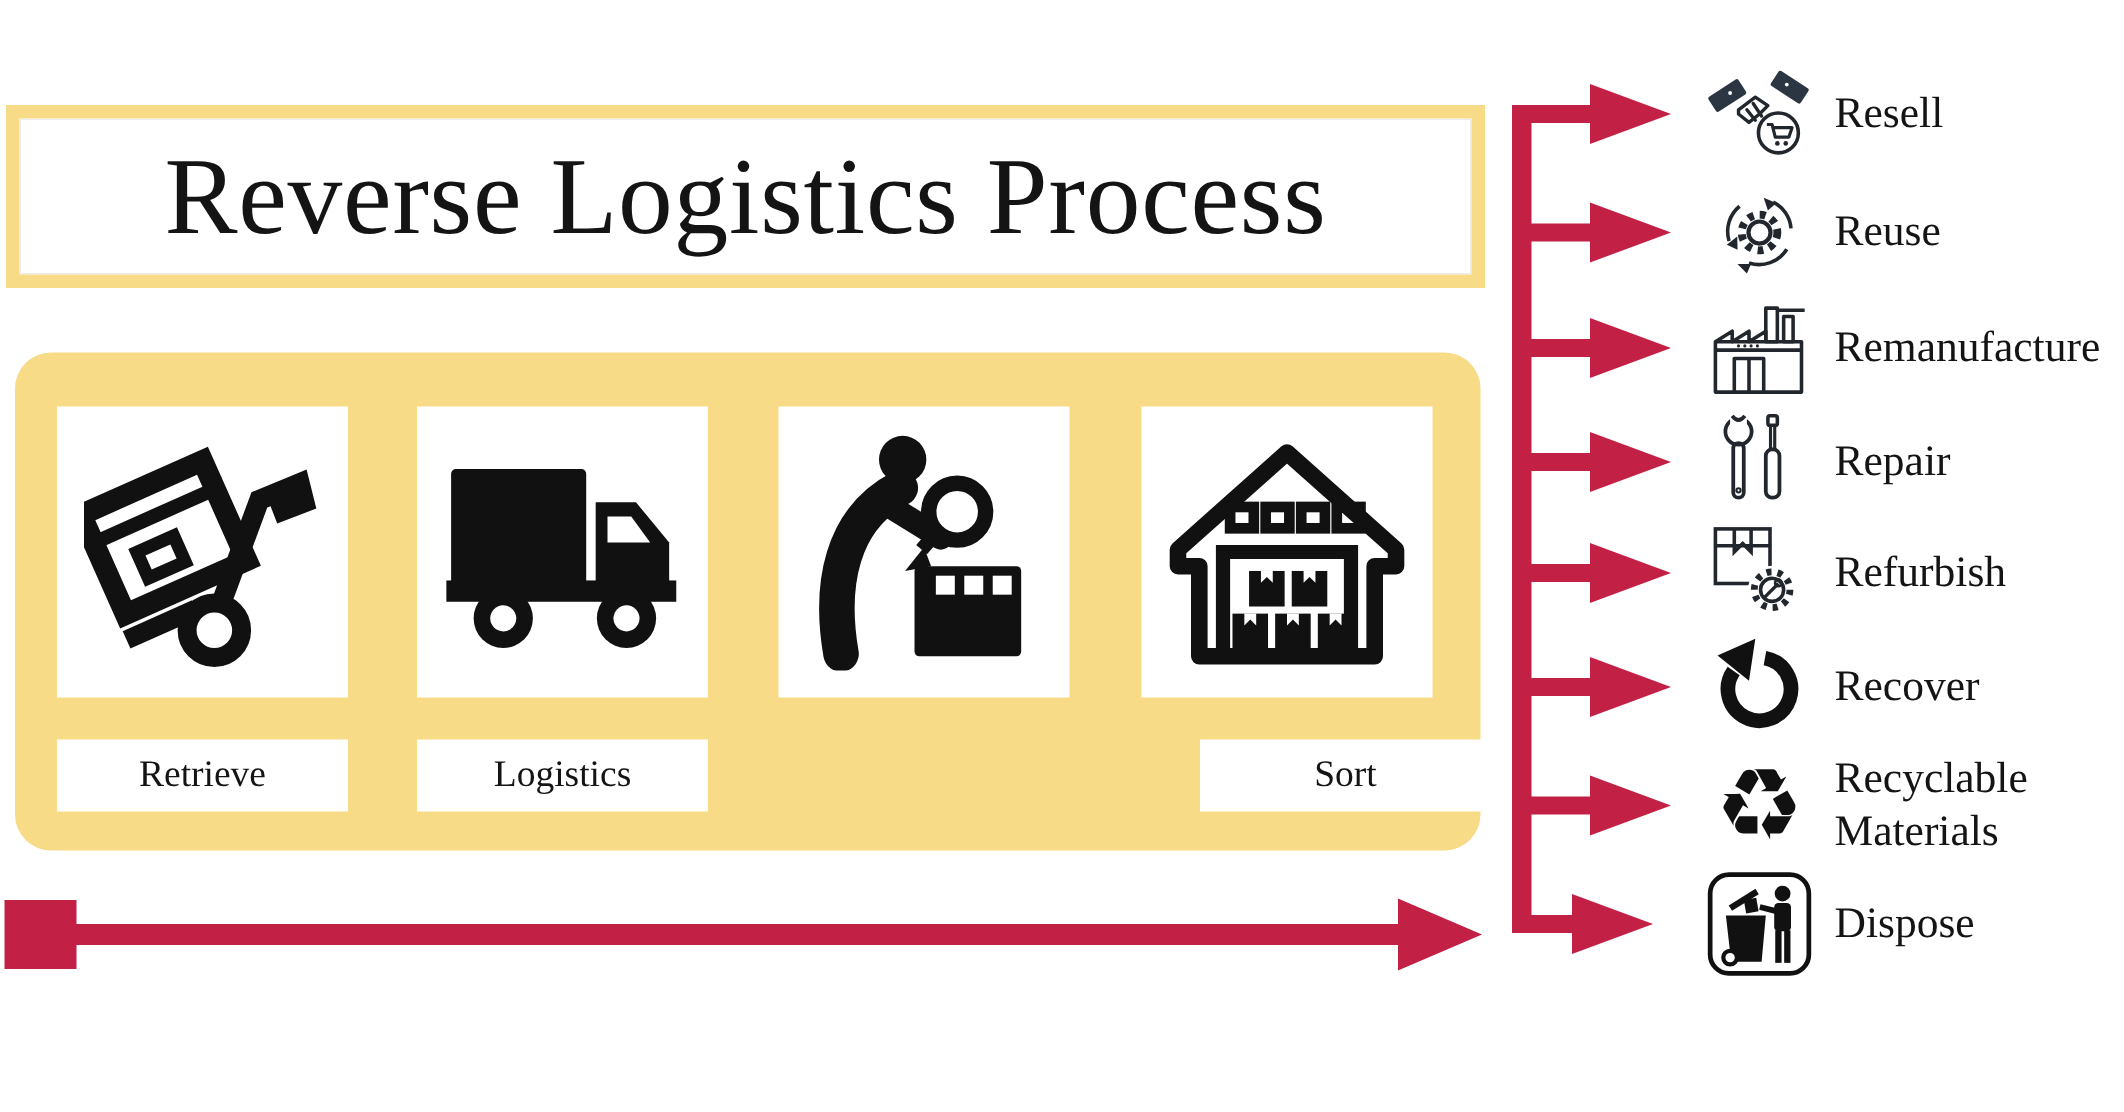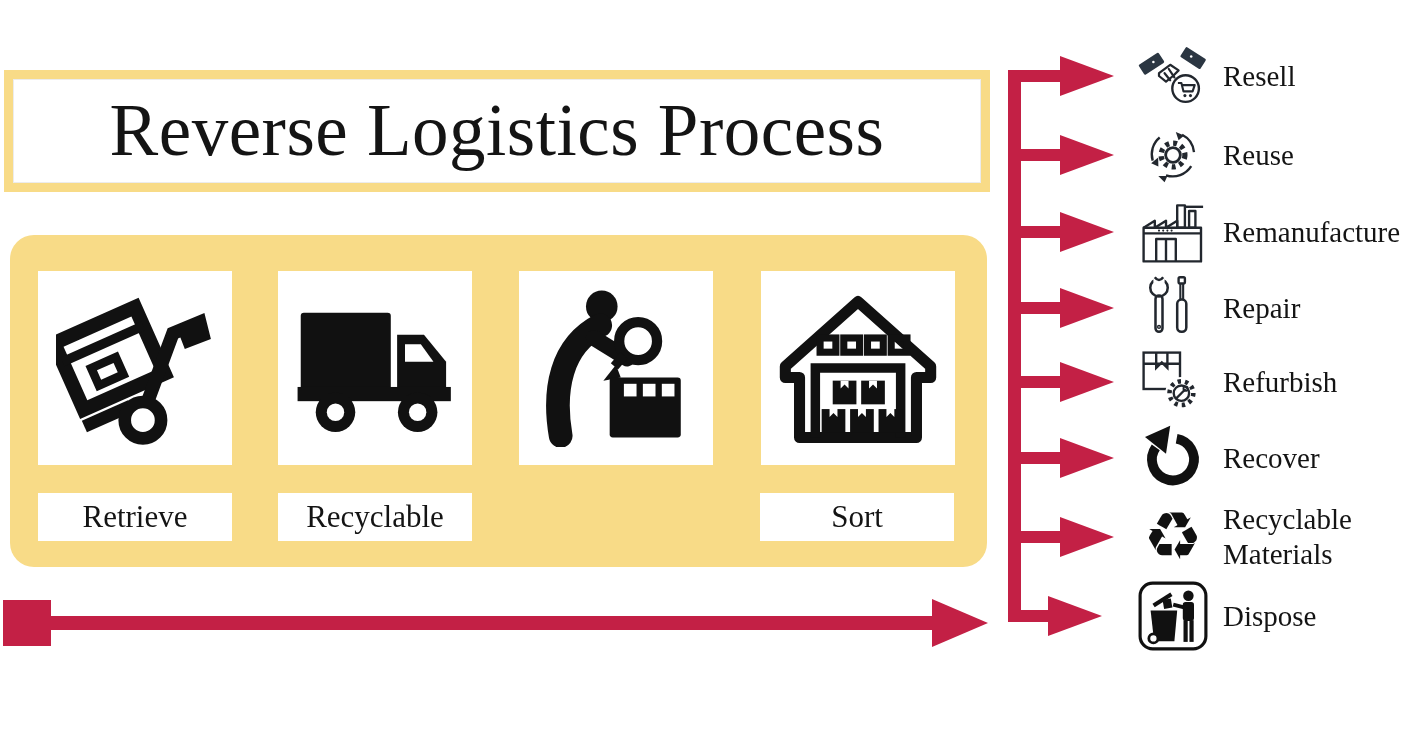--- a/index.html
+++ b/index.html
@@ -11,21 +11,21 @@
              border:9px solid #F8DB87;background:#fff;box-shadow:inset 0 0 0 1px #ececec;
              display:flex;align-items:center;justify-content:center;}
   .title-box h1{margin:14px;font-weight:normal;font-size:73px;letter-spacing:.5px;color:#141414;white-space:nowrap;}
 
   
   .panel{position:absolute;left:10px;top:235px;width:977px;height:332px;background:#F8DB87;border-radius:24px;}
   .icon-box{position:absolute;top:271px;width:194px;height:194px;background:#fff;
             display:flex;align-items:center;justify-content:center;}
   .icon-box svg{width:158px;height:158px;display:block;}
   .label-box{position:absolute;top:493px;width:194px;height:48px;background:#fff;
-             display:flex;align-items:center;justify-content:center;font-size:31px;}
+             display:flex;align-items:center;justify-content:center;font-size:25px;}
 
   
   .red{background:#C32045;}
   .vline{position:absolute;left:1008px;top:70px;width:13px;height:552px;}
   .shaft{position:absolute;left:1008px;width:52px;height:12px;}
   .head{position:absolute;left:1060px;width:0;height:0;
         border-top:20px solid transparent;border-bottom:20px solid transparent;border-left:54px solid #C32045;}
   .b-block{position:absolute;left:3px;top:600px;width:48px;height:46px;}
   .b-shaft{position:absolute;left:48px;top:616px;width:884px;height:14px;}
   .b-head{position:absolute;left:932px;top:599px;width:0;height:0;
@@ -76,21 +76,21 @@
         <rect x="1" y="62" width="97" height="9"></rect>
         <circle cx="25" cy="78" r="12.5"></circle>
         <circle cx="77" cy="78" r="12.5"></circle>
       </g>
       <path d="M69,35 H79 L87,46 H69 Z" fill="#fff"></path>
       <circle cx="25" cy="78" r="5.5" fill="#fff"></circle>
       <circle cx="77" cy="78" r="5.5" fill="#fff"></circle>
     </svg>
   </div>
   <div class="label-box" style="left:278px">
-    <span>Recyclable</span>
+    <span>Logistics</span>
   </div>
 
   <div class="icon-box" style="left:519px">
     <svg viewBox="0 0 100 100">
       <circle cx="41" cy="11" r="10" fill="#111"></circle>
       <path d="M15,93 C10,64 15,36 40,23" fill="none" stroke="#111" stroke-width="15" stroke-linecap="round"></path>
       <path d="M36,31 L57,44" stroke="#111" stroke-width="10" stroke-linecap="round"></path>
       <circle cx="64" cy="33" r="12" fill="#fff" stroke="#111" stroke-width="6.5"></circle>
       <line x1="55" y1="42" x2="49" y2="49" stroke="#111" stroke-width="6"></line>
       <path d="M50,48 l-8,10 l11,-2 z" fill="#111"></path>
@@ -120,21 +120,21 @@
       </g>
       <g fill="#fff">
         <path d="M39,58 v5 l2.5,-2.5 l2.5,2.5 v-5 z"></path>
         <path d="M57,58 v5 l2.5,-2.5 l2.5,2.5 v-5 z"></path>
         <path d="M32,76 v5 l2.5,-2.5 l2.5,2.5 v-5 z"></path>
         <path d="M50,76 v5 l2.5,-2.5 l2.5,2.5 v-5 z"></path>
         <path d="M68,76 v5 l2.5,-2.5 l2.5,2.5 v-5 z"></path>
       </g>
     </svg>
   </div>
-  <div class="label-box" style="left:760px">
+  <div class="label-box" style="left:800px">
     <span>Sort</span>
   </div>
 
   <div class="b-block red"></div>
   <div class="b-shaft red"></div>
   <div class="b-head"></div>
 
   <div class="vline red"></div>
 
   <div class="shaft red" style="top:70px"></div>

